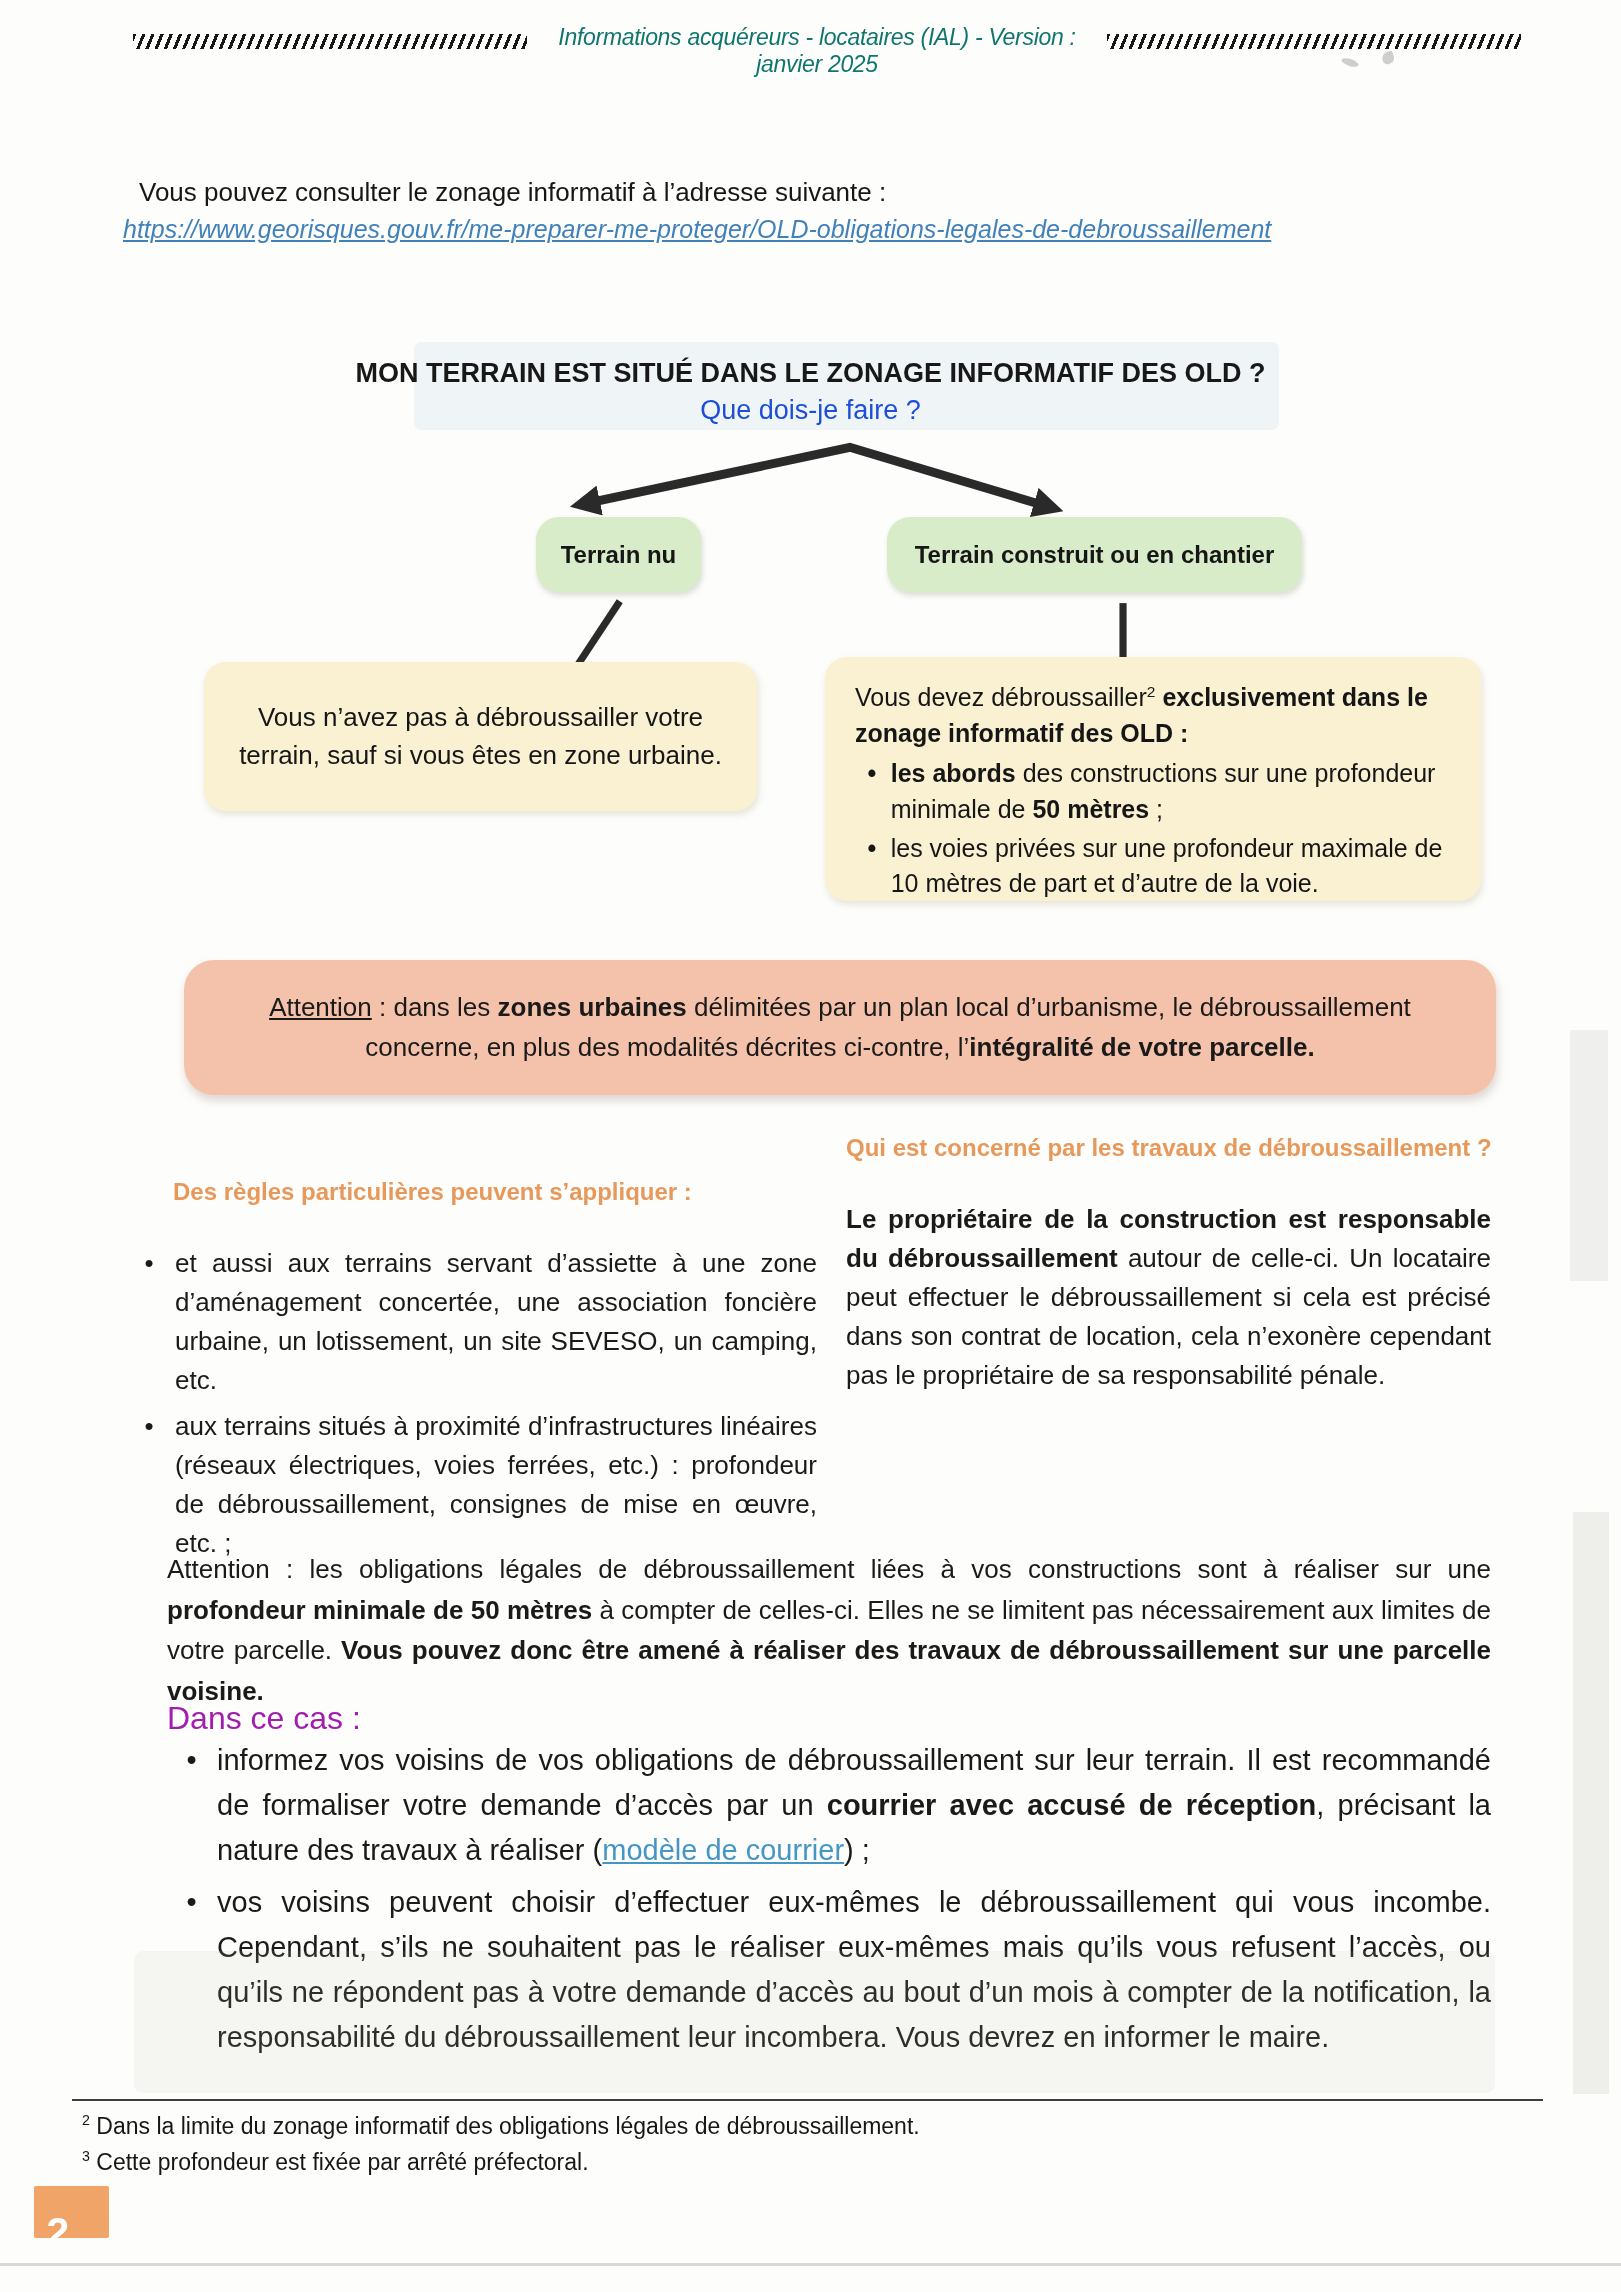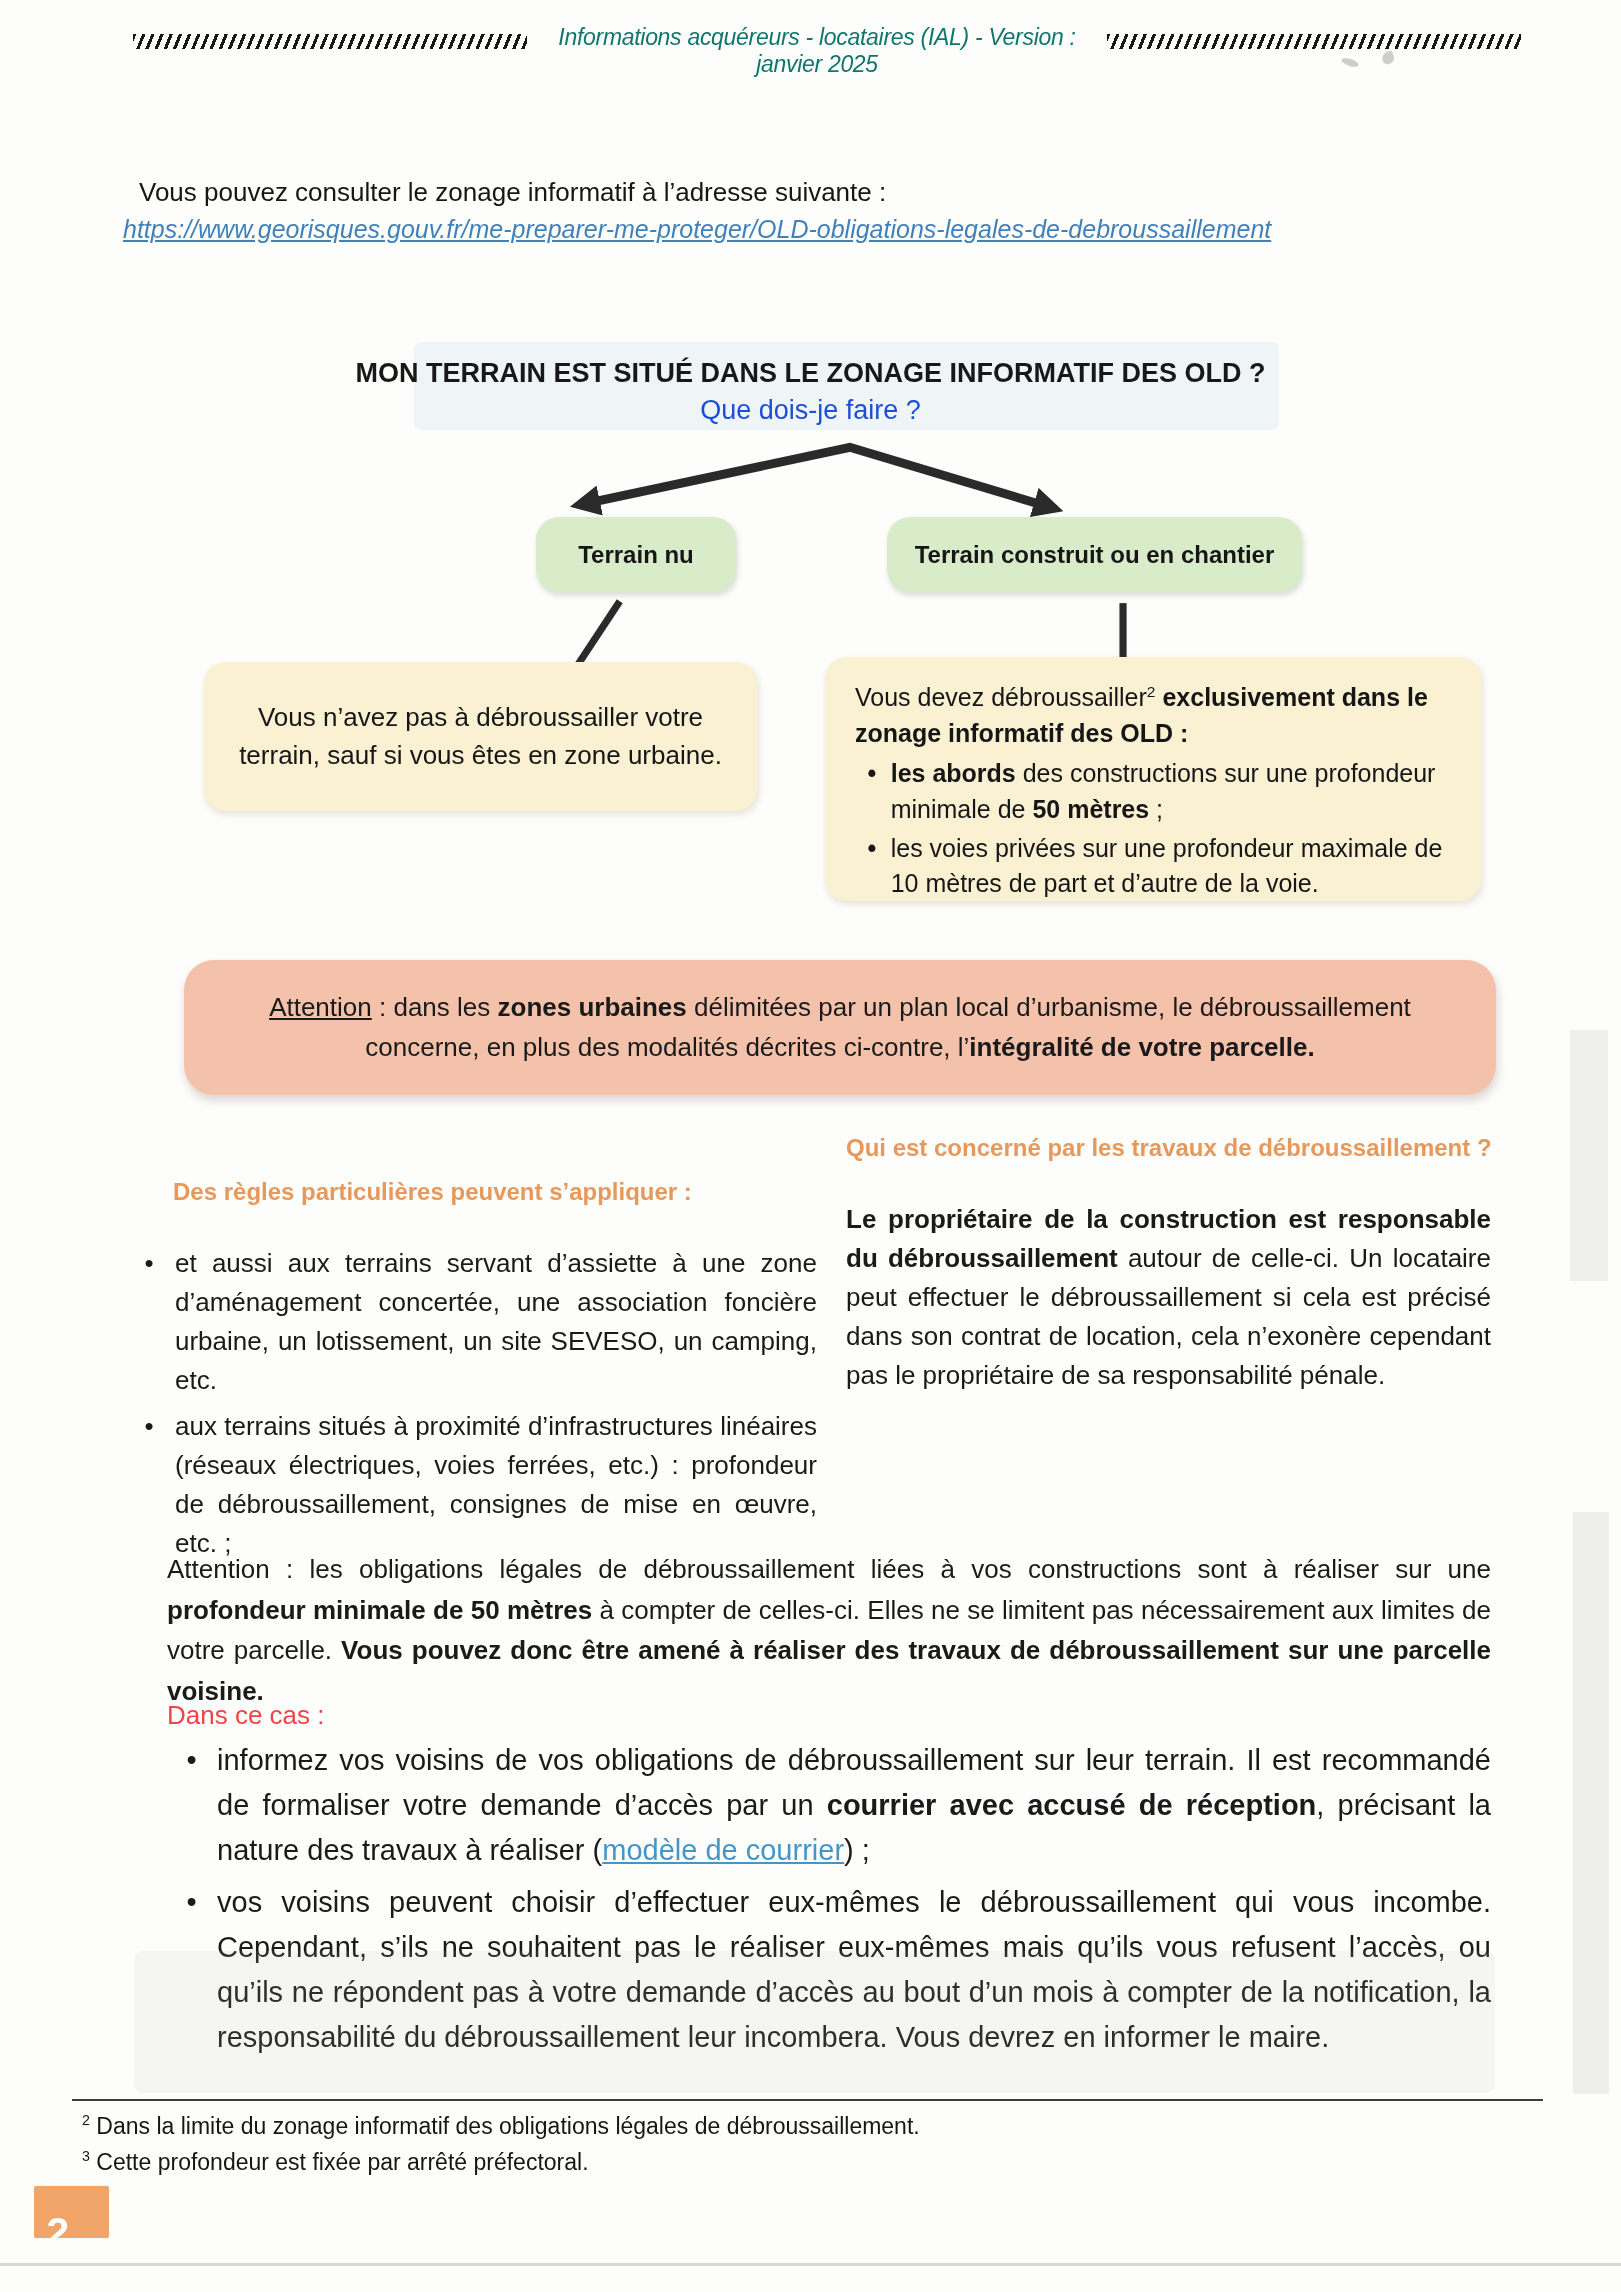--- a/index.html
+++ b/index.html
@@ -44,21 +44,21 @@
   .flow .haze{position:absolute;left:414px;top:-5.4px;width:865px;height:88px;background:rgba(203,221,238,.27);border-radius:7.2px;}
   .flow-q1{position:absolute;left:0;top:10.7px;width:100%;text-align:center;font-size:27px;font-weight:bold;color:#181818;}
   .flow-q2{position:absolute;left:0;top:48px;width:100%;text-align:center;font-size:27px;color:#1d4ed8;}
   .flow svg{position:absolute;left:0;top:0;}
   .node{
     position:absolute;height:75px;background:#d8ecca;border-radius:23px;
     display:flex;align-items:center;justify-content:center;
     font-size:24px;font-weight:bold;color:#161616;white-space:nowrap;
     box-shadow:1.8px 3.6px 5.4px rgba(140,155,130,.28);
   }
-  .node.left{left:536px;top:170px;width:200px;}
+  .node.left{left:536px;top:170px;width:165px;}
   .node.right{left:887px;top:170px;width:415px;}
   .result{
     position:absolute;background:#faf1d3;border-radius:21.5px;color:#161616;
     box-shadow:1.8px 3.6px 6.3px rgba(180,170,140,.28);
   }
   .result.left{
     left:204px;top:315px;width:553px;height:149px;
     display:flex;align-items:center;justify-content:center;text-align:center;
     font-size:26px;line-height:1.45;padding:0 34px;box-sizing:border-box;
   }
@@ -99,21 +99,21 @@
     margin:38px 0 0 0;font-size:26px;line-height:1.5;text-align:justify;color:#1a1a1a;
   }
 
   
   .att2{
     position:absolute;left:167px;top:1549px;width:1324px;
     font-size:26px;line-height:1.56;text-align:justify;color:#1a1a1a;
   }
 
   
-  .cas-label{position:absolute;left:167px;top:1700px;font-size:26px;color:#ef4444;}
+  .cas-label{position:absolute;left:167px;top:1700px;font-size:32px;color:#a21caf;}
   .cas-list{position:absolute;left:183px;top:1738px;width:1308px;margin:0;padding:0;list-style:none;}
   .cas-list li{
     position:relative;padding-left:34px;margin-bottom:7.2px;
     font-size:29px;line-height:1.55;text-align:justify;color:#1a1a1a;
   }
   .cas-list li::before{content:"•";position:absolute;left:3.6px;top:0;}
   .inline-link{color:#4596c6;text-decoration:underline;cursor:pointer;}
 
   
   .artifact{position:absolute;pointer-events:none;}

